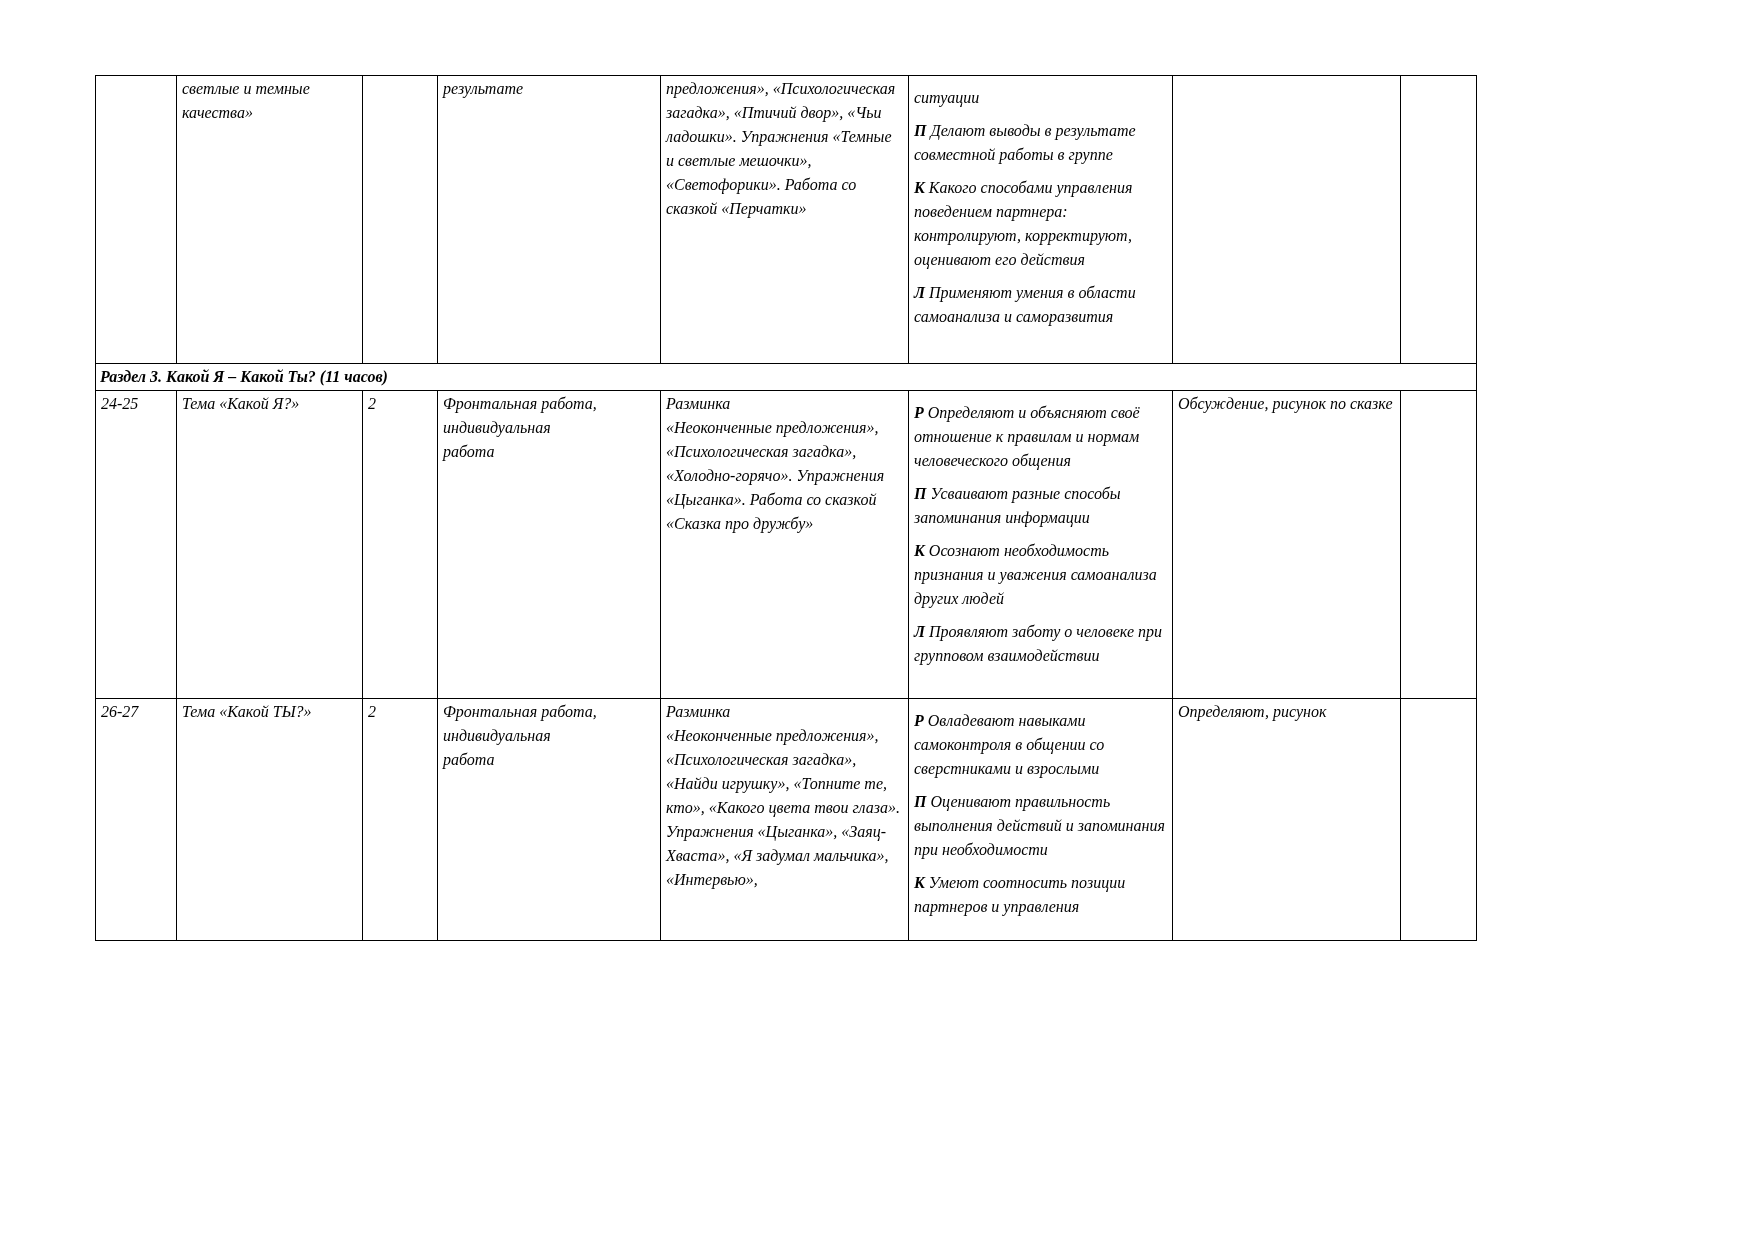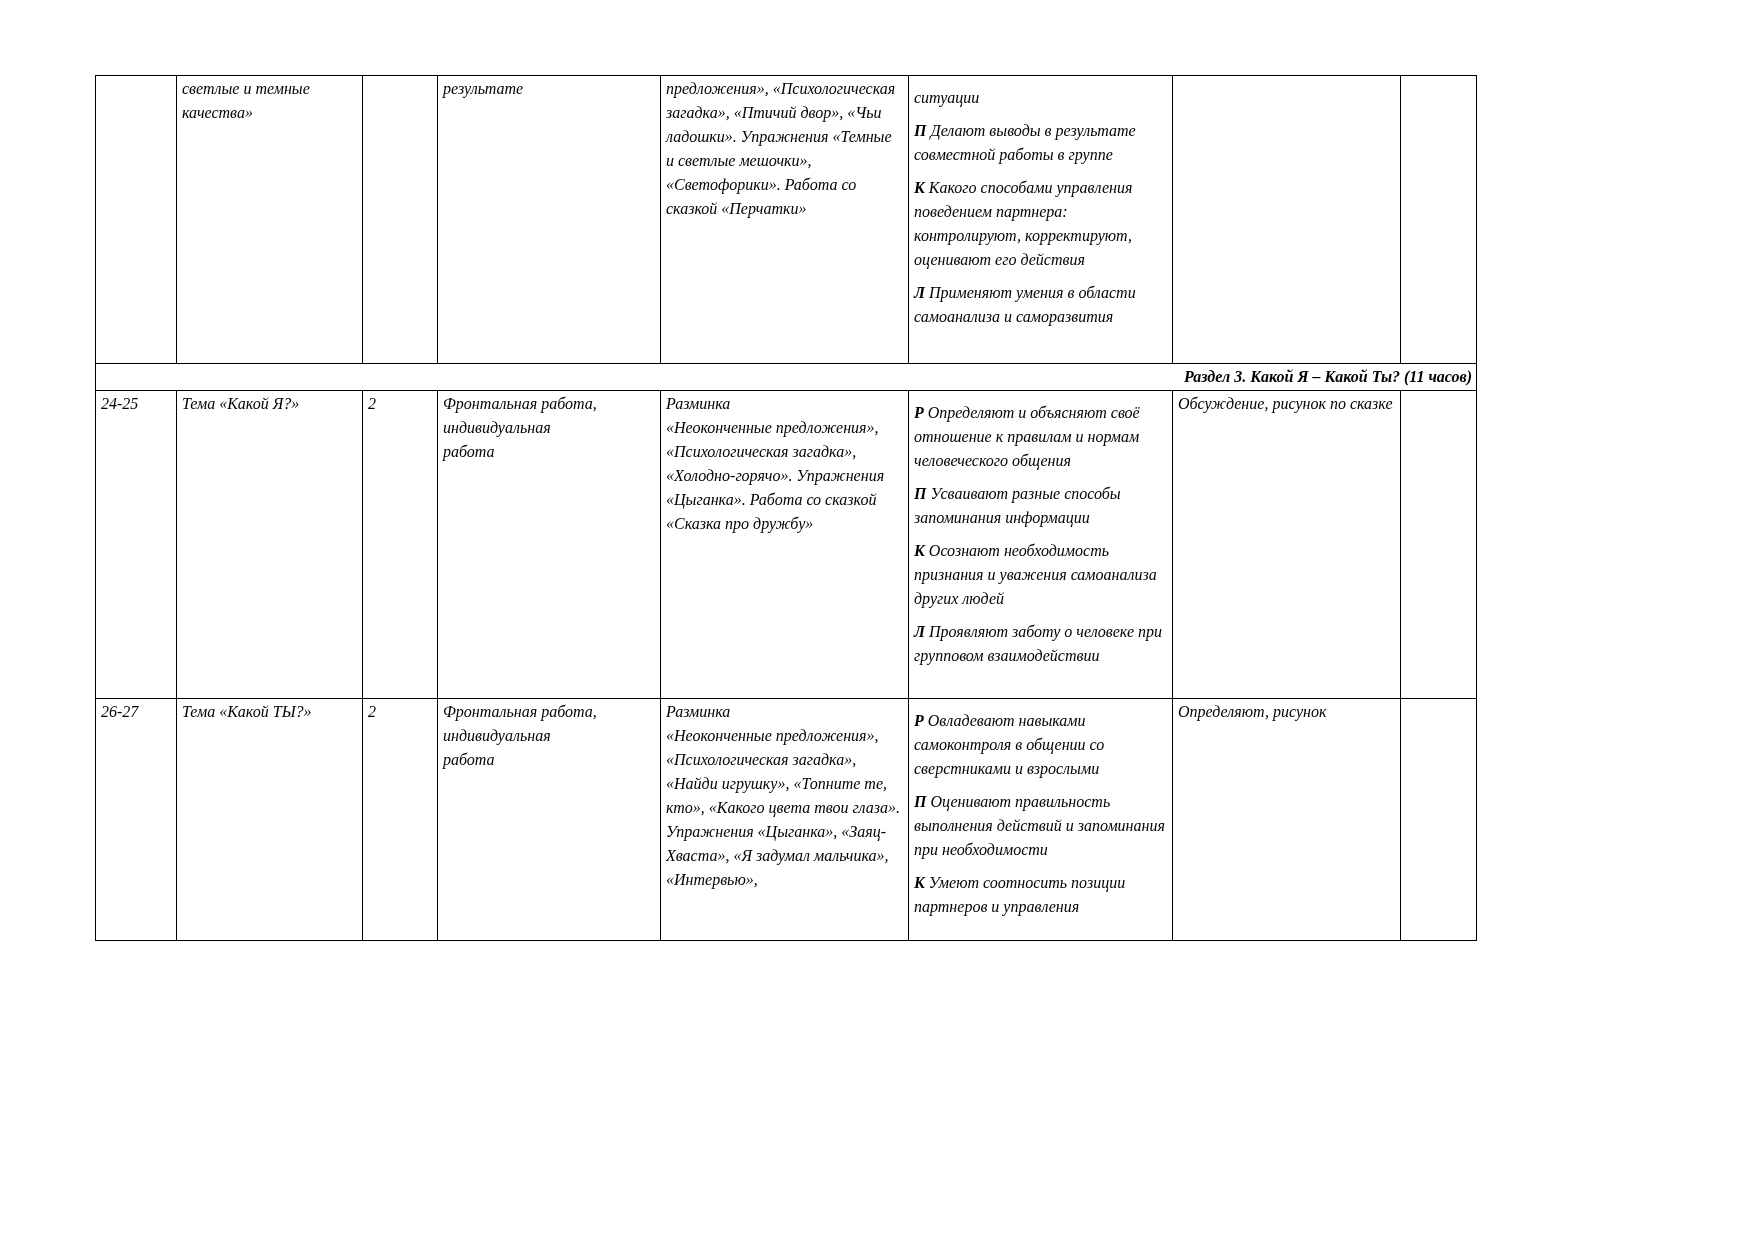--- a/index.html
+++ b/index.html
@@ -30,21 +30,21 @@
     vertical-align: top;
     padding: 1px 6px 1px 5px;
     font-size: 16px;
     line-height: 24px;
     word-wrap: break-word;
     font-style: italic;
   }
   .pre { white-space: pre-wrap; }
   .b { font-weight: bold; }
   tr.section-row td {
-    text-align: right;
+    text-align: left;
     font-weight: bold;
     padding: 1px 4px;
     height: 27px;
   }
   .uud-item { display: block; margin-top: 9px; }
 </style>
 </head>
 <body>
 
 <div class="page">

